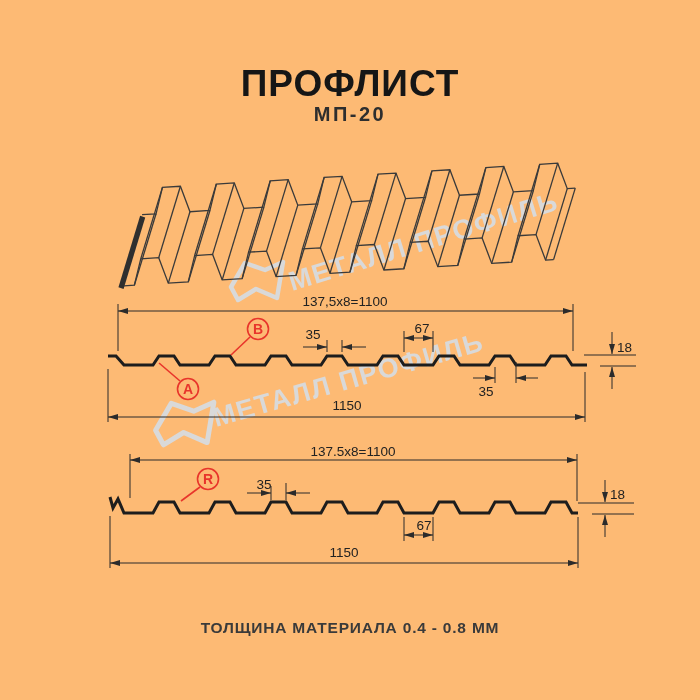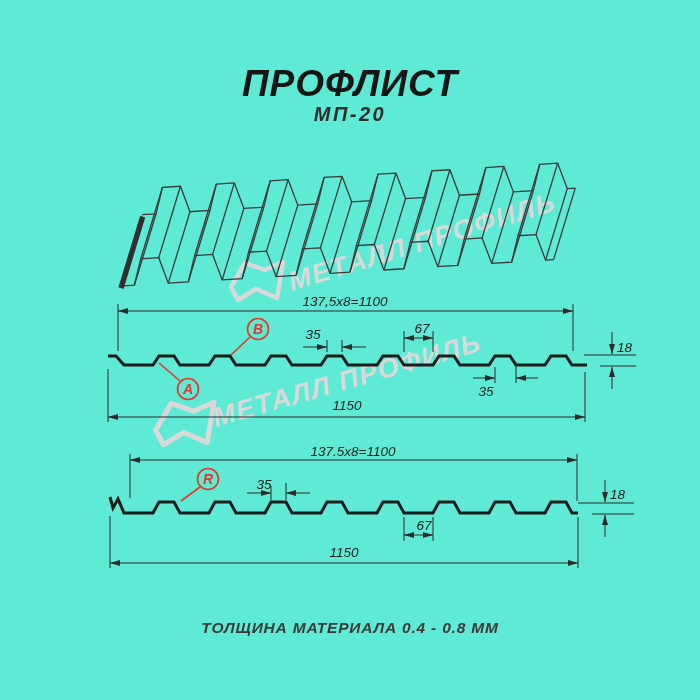--- a/index.html
+++ b/index.html
@@ -1,17 +1,17 @@
 <!DOCTYPE html>
 <html><head>
 <meta charset="utf-8">
 <style>
   html,body{margin:0;padding:0;background:#fff;}
-  .page{width:700px;height:700px;position:relative;background:#5eead4;overflow:hidden;
-        font-family:"Liberation Sans", sans-serif;font-style:italic;}
+  .page{width:700px;height:700px;position:relative;background:#fdba74;overflow:hidden;
+        font-family:"Liberation Sans", sans-serif;}
   svg text{font-family:"Liberation Sans", sans-serif;}
   .title{font-size:37px;font-weight:bold;letter-spacing:1px;fill:#161616;}
   .subtitle{font-size:20px;font-weight:bold;letter-spacing:2.5px;fill:#2e2e2e;}
   .footer{font-size:15.5px;font-weight:bold;letter-spacing:.8px;fill:#3a3a3a;}
   .dim{font-size:13.5px;fill:#222;}
   .wmtext{font-size:27px;font-weight:bold;letter-spacing:1.5px;fill:#d9d9d9;}
   .marker-letter{font-size:14px;font-weight:bold;fill:#e8352b;}
   .dimline{stroke:#2b2b2b;stroke-width:1;fill:none;}
   .profile{stroke:#1d1d1d;stroke-width:3;fill:none;stroke-linejoin:miter;}
   .persp{stroke:#3a3a3a;stroke-width:1.3;fill:none;}

